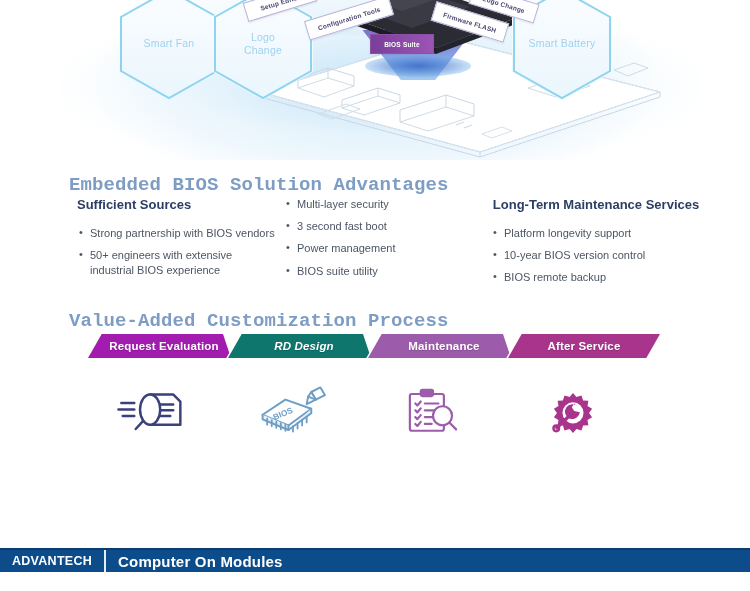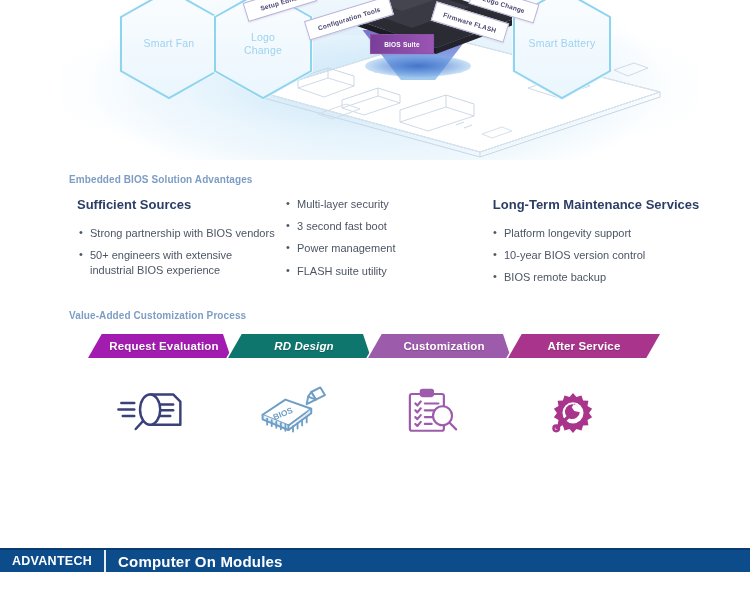--- a/index.html
+++ b/index.html
@@ -79,22 +79,23 @@
      background:linear-gradient(90deg,#7a3f98 0%,#9b55b4 100%);}
   #tag1{left:244px;top:-8px;width:70px;transform:rotate(-17deg);}
   #tag2{left:305px;top:8px;width:86px;transform:rotate(-17deg);}
   #tag3{left:370px;top:34px;width:62px;transform:rotate(0deg);}
   #tag4{left:432px;top:12px;width:74px;transform:rotate(17deg);}
   #tag5{left:470px;top:-6px;width:66px;transform:rotate(17deg);}
 
   
   .sec-head{
     position:absolute;
-    font-size:10px;font-weight:bold;color:#7e9dc4;
+    font-size:19px;font-weight:bold;color:#7e9dc4;
     letter-spacing:.1px;
+    font-family:Liberation Mono, monospace;
   }
   #sec1-head{left:69px;top:174px;}
   #sec2-head{left:69px;top:310px;}
 
   
   #cols{position:absolute;left:69px;top:197px;width:630px;}
   .col{position:absolute;top:0;}
   #col0{left:8px;width:200px;}
   #col1{left:215px;width:175px;}
   #col2{left:422px;width:210px;}
@@ -280,21 +281,21 @@
       <li><span class="bul">•</span><span>Strong partnership with BIOS vendors</span></li>
       <li><span class="bul">•</span><span>50+ engineers with extensive industrial BIOS experience</span></li>
     </ul>
   </div>
 
   <div class="col" id="col1">
     <ul>
       <li><span class="bul">•</span><span>Multi-layer security</span></li>
       <li><span class="bul">•</span><span>3 second fast boot</span></li>
       <li><span class="bul">•</span><span>Power management</span></li>
-      <li><span class="bul">•</span><span>FLASH suite utility</span></li>
+      <li><span class="bul">•</span><span>BIOS suite utility</span></li>
     </ul>
   </div>
 
   <div class="col" id="col2">
     <h3 style="color: rgb(44, 62, 102); text-align: center;">Long-Term Maintenance Services</h3>
     <ul>
       <li><span class="bul">•</span><span>Platform longevity support</span></li>
       <li><span class="bul">•</span><span>10-year BIOS version control</span></li>
       <li><span class="bul">•</span><span>BIOS remote backup</span></li>
     </ul>
@@ -354,21 +355,21 @@
           <polyline points="70,16 80,20"></polyline>
         </g>
         <text x="38" y="42" fill="#6f9ec5" font-size="11" font-family="Liberation Sans, sans-serif" font-weight="bold" transform="rotate(-22 38 42)" text-anchor="middle">BIOS</text>
       </svg>
     </div>
   </div>
 
   <div class="step" id="step2">
     <div class="card"></div>
     <div class="banner" style="background: rgb(157, 91, 172);">
-      <span>Customization</span>
+      <span>Maintenance</span>
     </div>
     <div class="icon">
       <svg viewBox="0 0 100 70" width="68" height="50">
         <g fill="none" stroke="#9d5bac" stroke-width="3.2" stroke-linecap="round" stroke-linejoin="round">
           <rect x="16" y="10" width="50" height="54" rx="3" fill="#ffffff"></rect>
           <rect x="32" y="4" width="18" height="9" rx="2.5" fill="#9d5bac"></rect>
           <polyline points="24,24 27,27 32,21"></polyline>
           <line x1="38" y1="24" x2="58" y2="24"></line>
           <polyline points="24,34 27,37 32,31"></polyline>
           <line x1="38" y1="34" x2="58" y2="34"></line>

